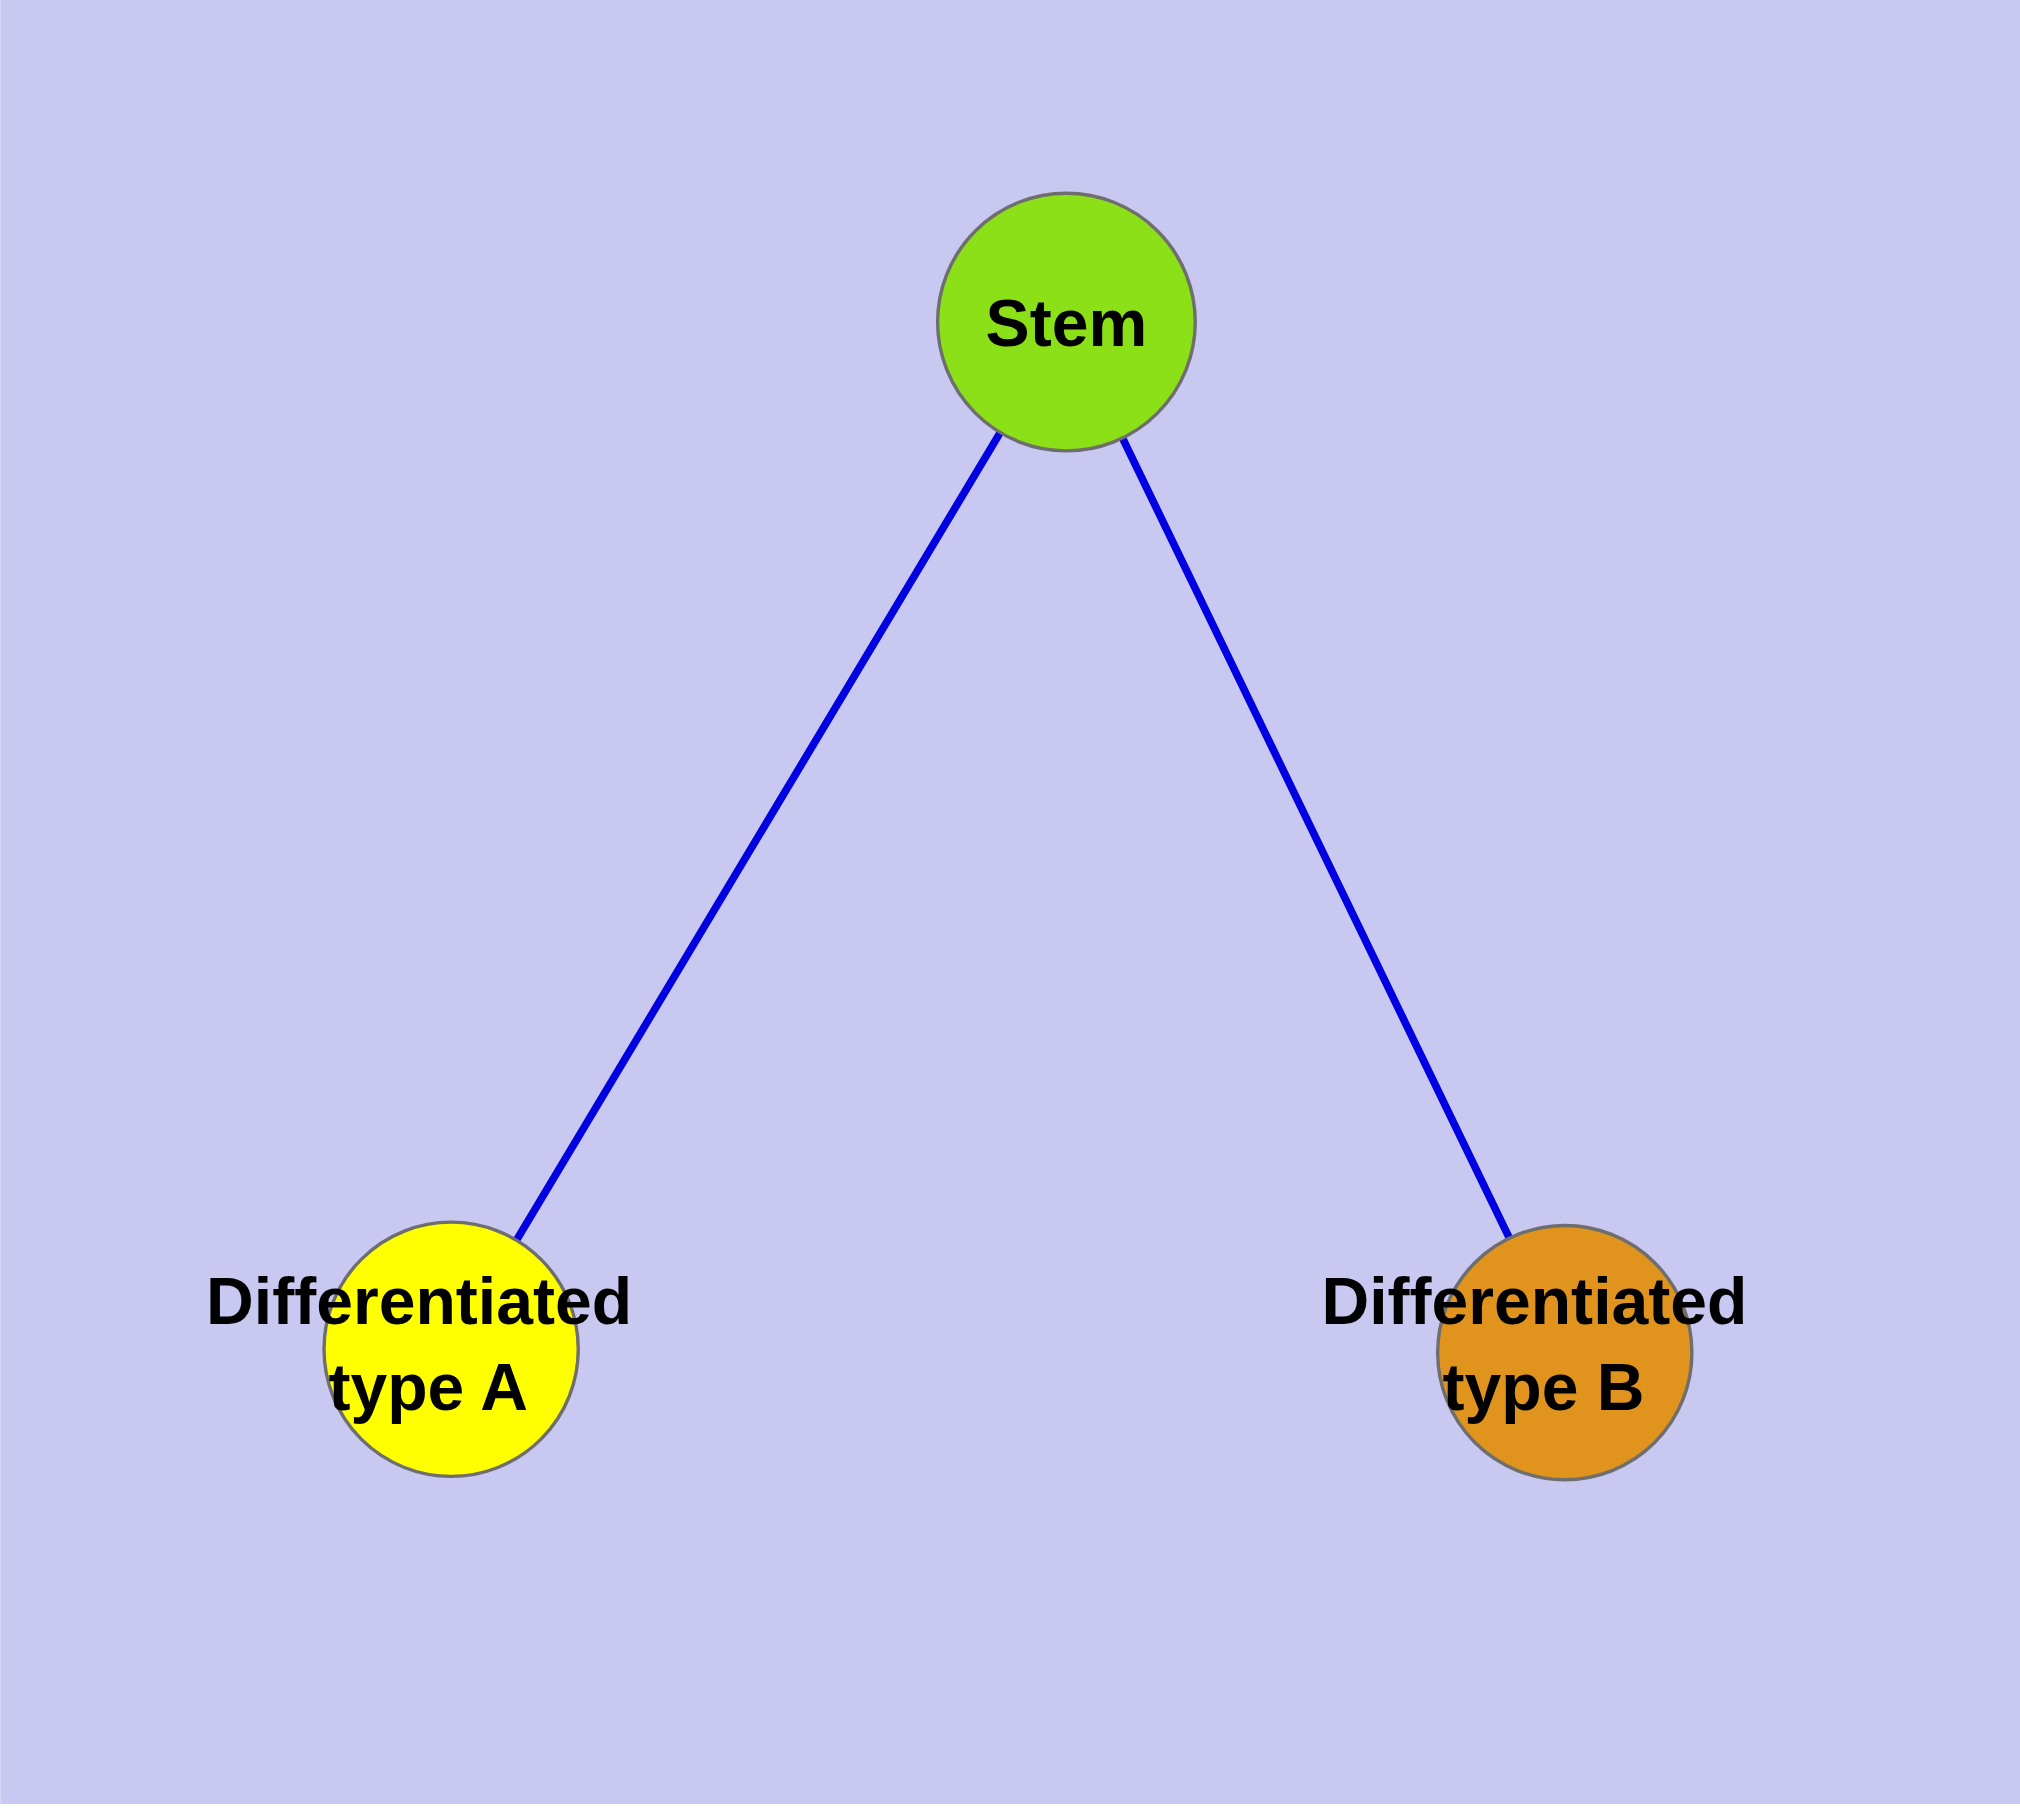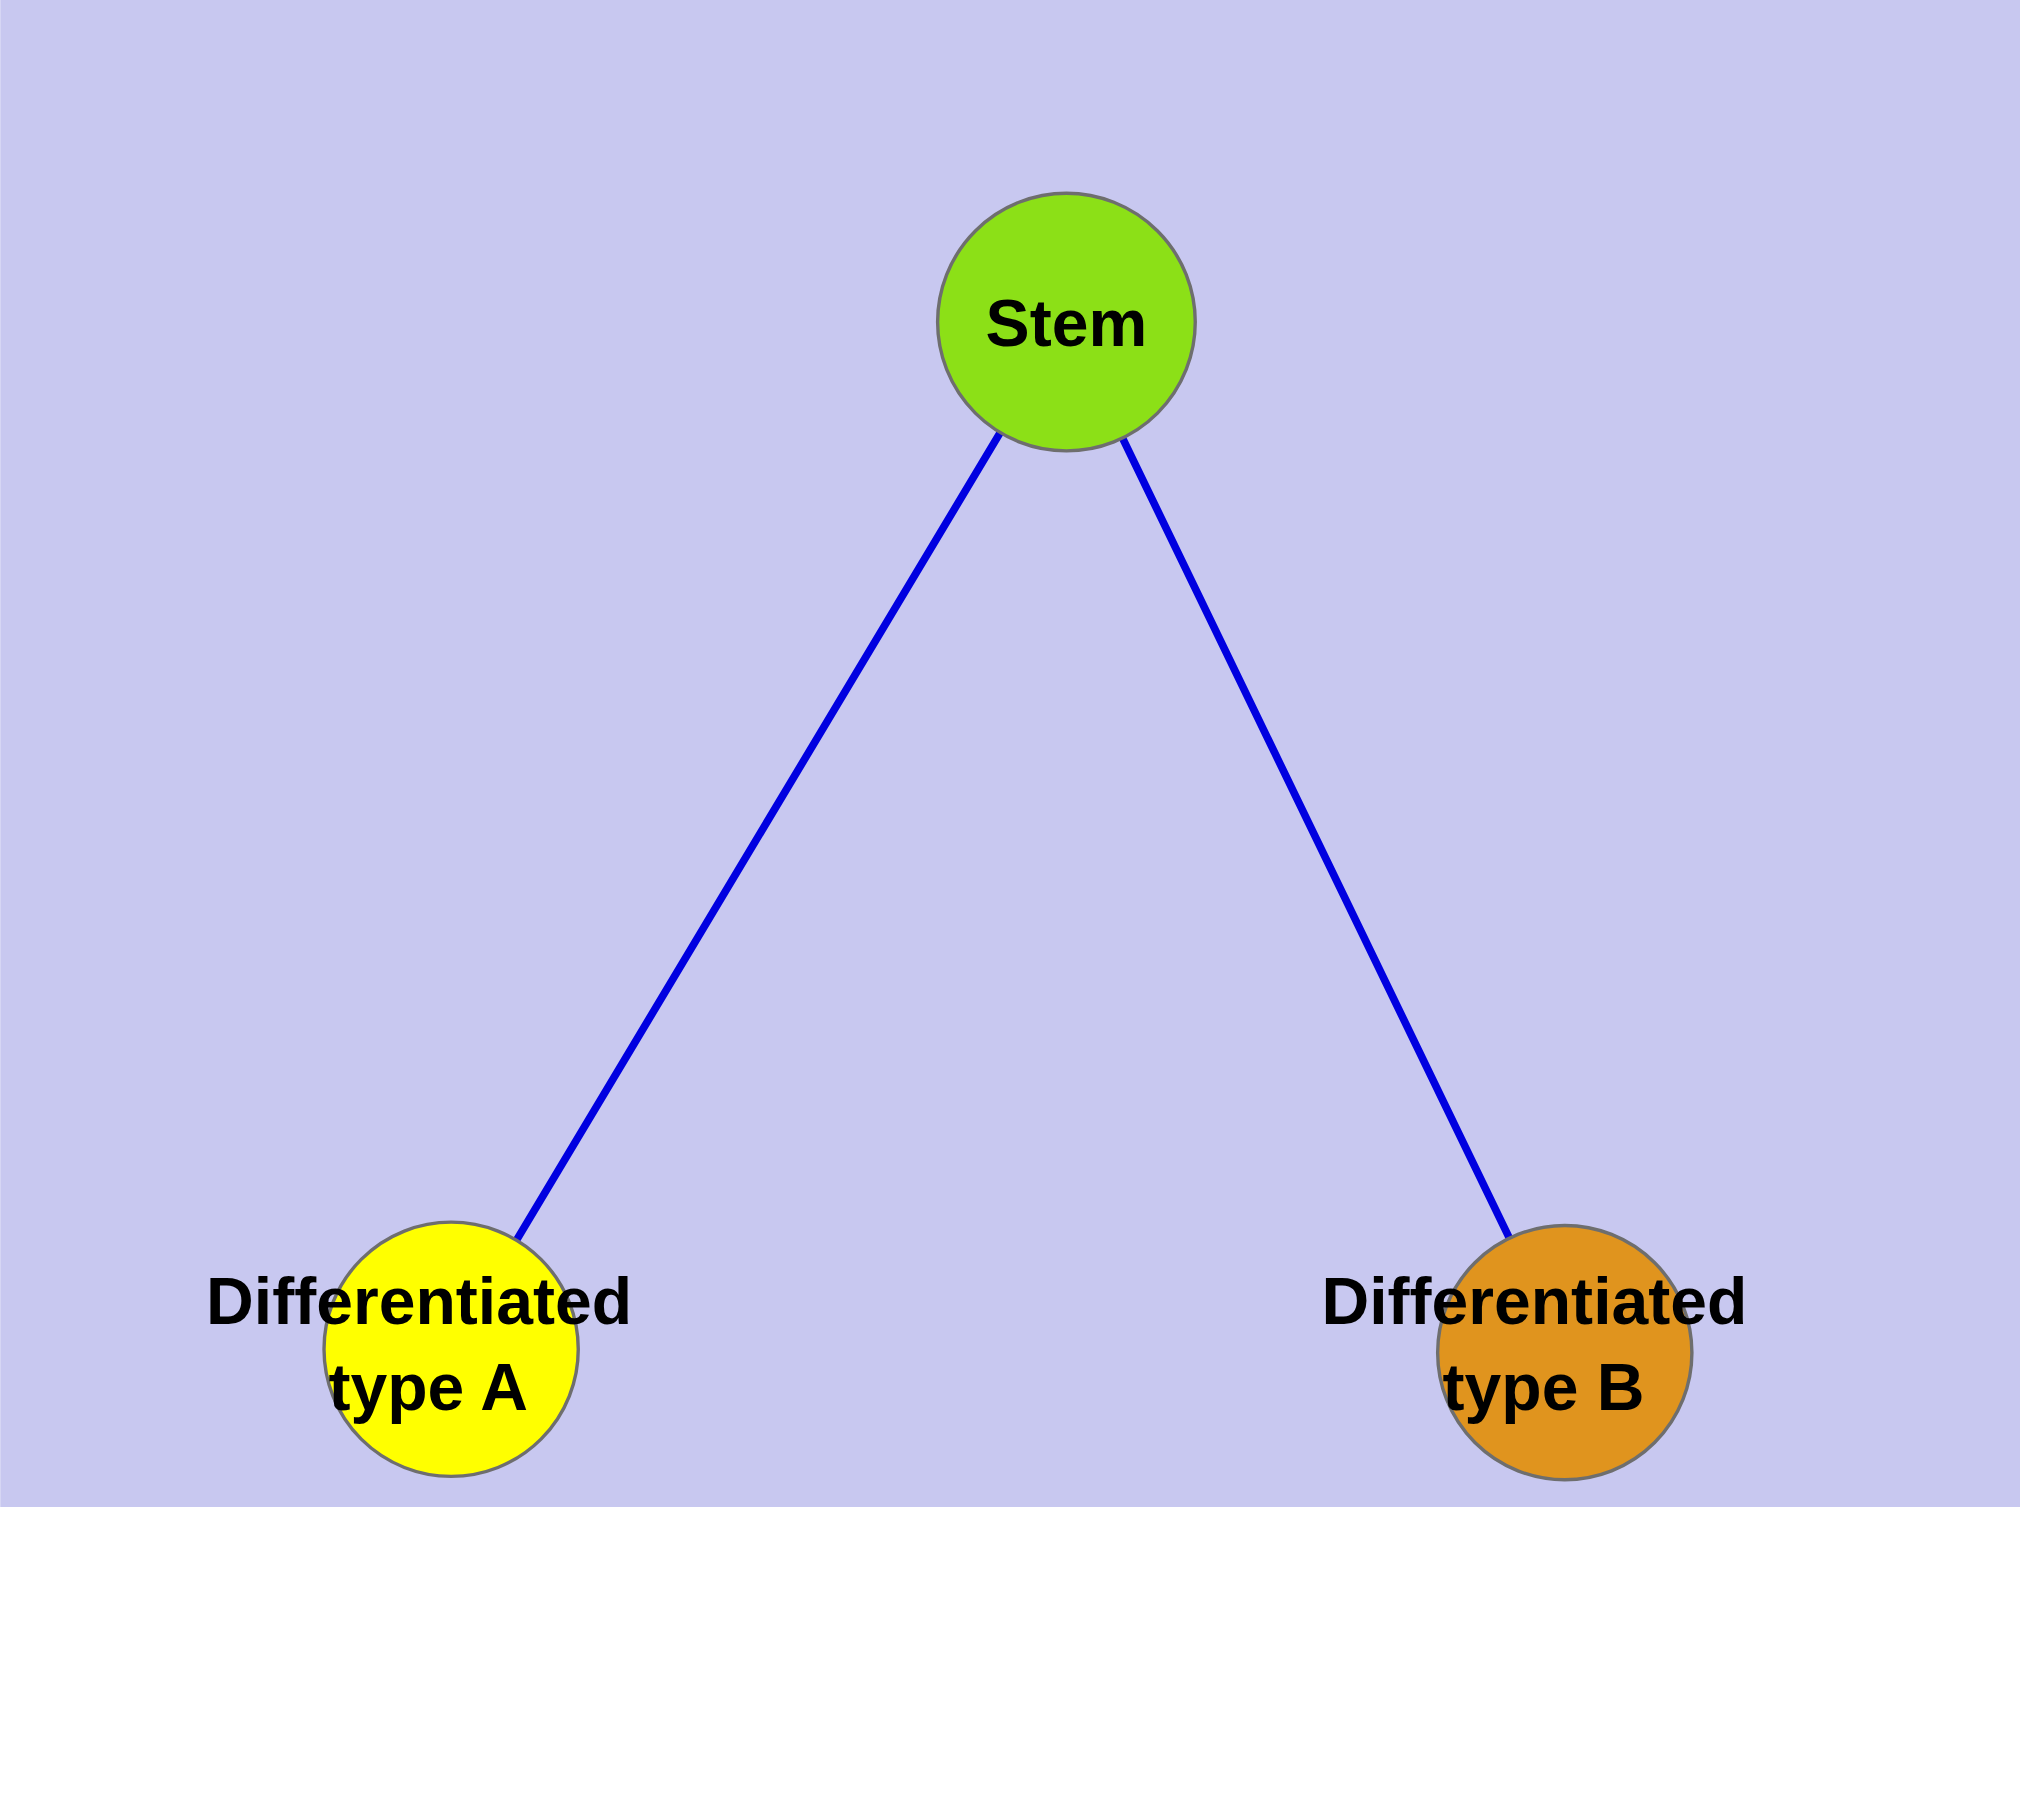--- a/index.html
+++ b/index.html
@@ -6,21 +6,21 @@
     margin: 0;
     padding: 0;
   }
   body {
     font-family: "Liberation Sans", sans-serif;
     background: #ffffff;
   }
   .canvas-wrap {
     position: relative;
     width: 2021px;
-    height: 1507px;
+    height: 1804px;
     overflow: hidden;
   }
   svg {
     display: block;
   }
   .edge {
     stroke-width: 9;
     fill: none;
     stroke-linecap: round;
   }

